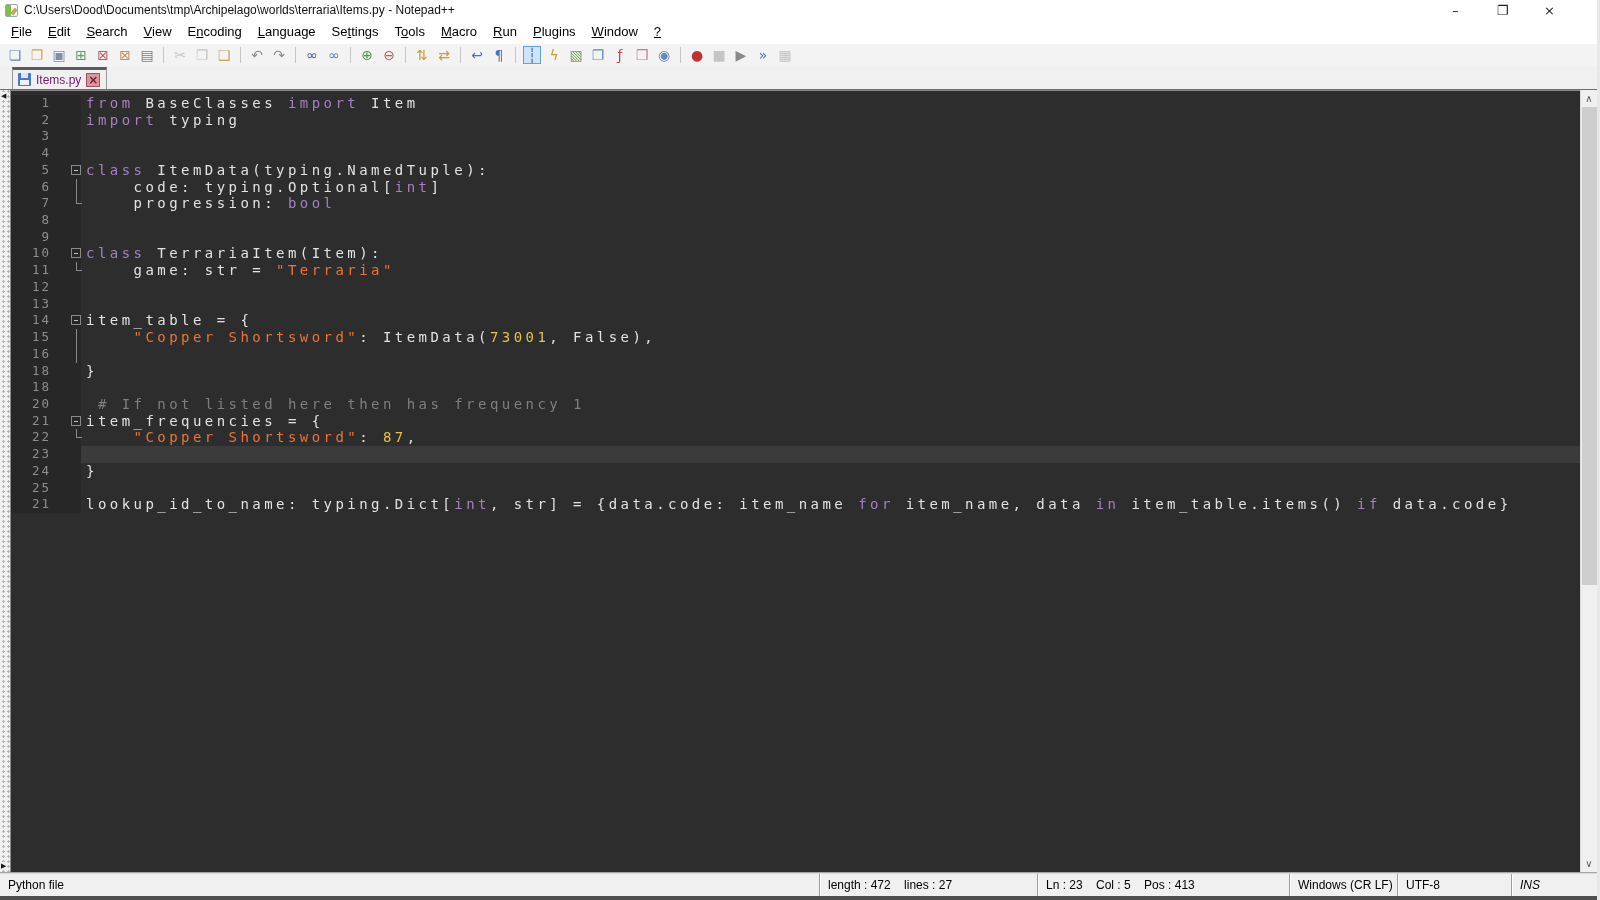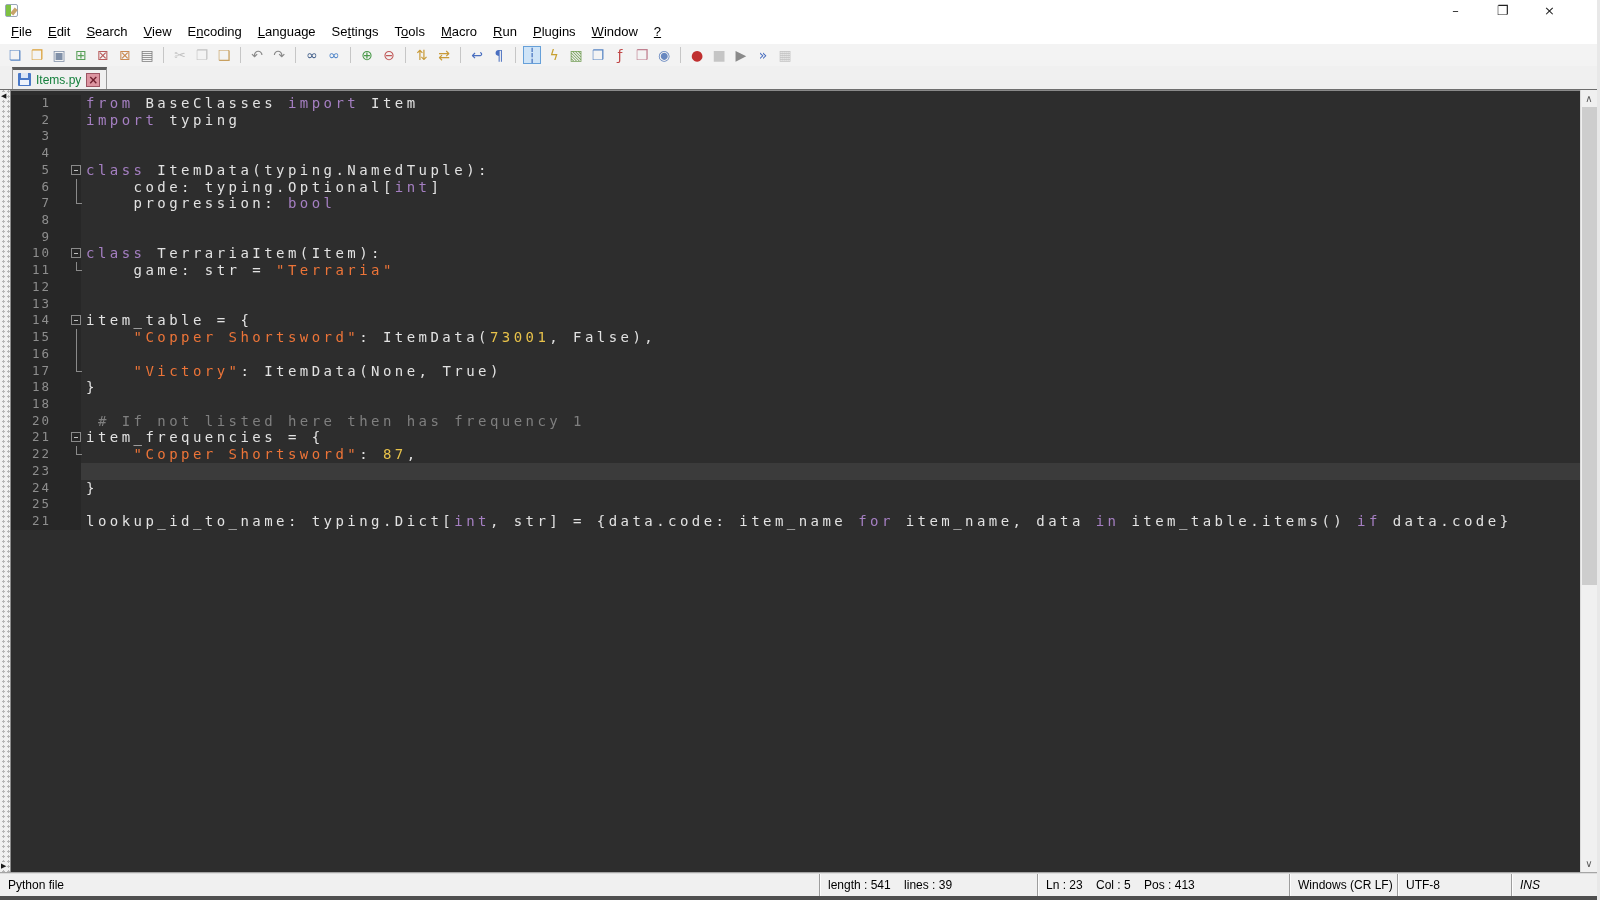--- a/index.html
+++ b/index.html
@@ -26,21 +26,21 @@
   .tb-group { display:flex; align-items:center; }
   .tb-sep { width:1px; height:16px; background:#c6c6c6; margin:0 5px; }
   .tb-icon { width:18px; height:18px; margin:0 2px; display:flex; align-items:center; justify-content:center;
              font-family:"DejaVu Sans", sans-serif; font-size:14px; line-height:18px; border:1px solid transparent; }
   .tb-icon.active { background:#cfe4f7; border-color:#66a0d9; }
   .tb-icon.disabled { opacity:.55; }
 
   
   .tabbar { height:24px; background:#f0f0f0; display:flex; align-items:flex-end; padding-left:12px; flex:0 0 auto; border-bottom:1px solid #6e6e6e; position:relative; }
   .tab { height:22px; background:#f0f0f0; border:1px solid #989898; border-bottom:none; border-top:3px solid #5c5c5c; display:flex; align-items:center; padding:0 6px 0 5px; gap:5px; }
-  .tab-label { font-size:12px; color:#15803d; }
+  .tab-label { font-size:12px; color:#701a75; }
   .floppy { width:13px; height:13px; background:#4a79c8; border-radius:1px; position:relative; }
   .floppy::before { content:""; position:absolute; left:3px; top:0; width:7px; height:5px; background:#dce6f5; }
   .floppy::after { content:""; position:absolute; left:2px; bottom:1px; width:9px; height:5px; background:#eef3fb; }
   .tab-close { width:14px; height:14px; background:#dc94a0; border:1px solid #9c5563; display:flex; align-items:center; justify-content:center;
                font-size:12px; font-weight:bold; color:#6e1f2e; line-height:12px; font-family:"DejaVu Sans", sans-serif; }
 
   
   .main { flex:1 1 auto; display:flex; min-height:0; }
   .dock-strip { width:10px; background:#f0f0f0; position:relative;
     background-image:radial-gradient(#b5b5b5 1px, transparent 1.2px); background-size:5px 5px; background-position:1px 4px; }
@@ -74,20 +74,21 @@
   .sb-cell { white-space:pre; padding:0 8px; line-height:20px; height:100%; display:flex; align-items:center;
              border-left:1px solid #9d9d9d; box-shadow:inset 1px 0 0 #fdfdfd; }
   .sb-cell:first-child { border-left:none; box-shadow:none; flex:1 1 auto; }
   .bottom-edge { height:4px; background:#4f4f4f; flex:0 0 auto; }
 </style>
 </head>
 <body>
 
 <div class="titlebar">
   <div class="app-icon"></div>
+  <div class="title-text">C:\Users\Dood\Documents\tmp\Archipelago\worlds\terraria\Items.py - Notepad++</div>
   <div class="win-controls" id="win-controls">
       <div class="win-btn">–</div>
       <div class="win-btn">❐</div>
       <div class="win-btn">×</div>
     </div>
 </div>
 
 <div class="menubar" id="menubar">
     <span class="menu-item"><u>F</u>ile</span>
     <span class="menu-item"><u>E</u>dit</span>
@@ -303,29 +304,20 @@
           <div class="margin">
             <span class="ln">16</span>
             <span class="foldcol">
               <span class="fold-vline"></span>
             </span>
           </div>
           <span class="code"></span>
         </div>
         <div class="row">
           <div class="margin">
-            <span class="ln">17</span>
-            <span class="foldcol">
-              <span class="fold-corner"></span>
-            </span>
-          </div>
-          <span class="code"><span class="tok-def">    </span><span class="tok-str">"Victory"</span><span class="tok-def">: ItemData(None, True)</span></span>
-        </div>
-        <div class="row">
-          <div class="margin">
             <span class="ln">18</span>
             <span class="foldcol"></span>
           </div>
           <span class="code"><span class="tok-def">}</span></span>
         </div>
         <div class="row">
           <div class="margin">
             <span class="ln">18</span>
             <span class="foldcol"></span>
           </div>
@@ -389,19 +381,19 @@
   <div class="scrollbar">
     <div class="sb-btn up">∧</div>
     <div class="sb-thumb"></div>
     <div class="sb-btn down">∨</div>
   </div>
 </div>
 
 <div class="seam"></div>
 <div class="statusbar" id="statusbar">
     <div class="sb-cell" style="flex: 1 1 auto;">Python file</div>
-    <div class="sb-cell" style="width: 218px;">length : 541    lines : 39</div>
+    <div class="sb-cell" style="width: 218px;">length : 472    lines : 27</div>
     <div class="sb-cell" style="width: 252px; text-align: center;">Ln : 23    Col : 5    Pos : 413</div>
     <div class="sb-cell" style="width: 108px;">Windows (CR LF)</div>
     <div class="sb-cell" style="width: 114px;">UTF-8</div>
     <div class="sb-cell" style="width: 86px; font-style: italic;">INS</div>
   </div>
 <div class="bottom-edge"></div>
 
 </body></html>

